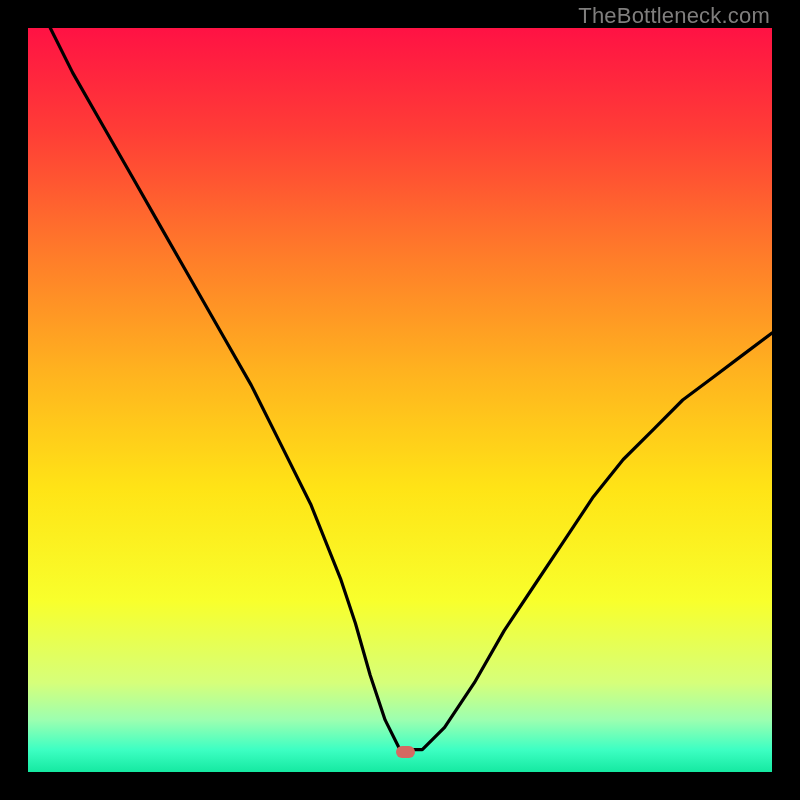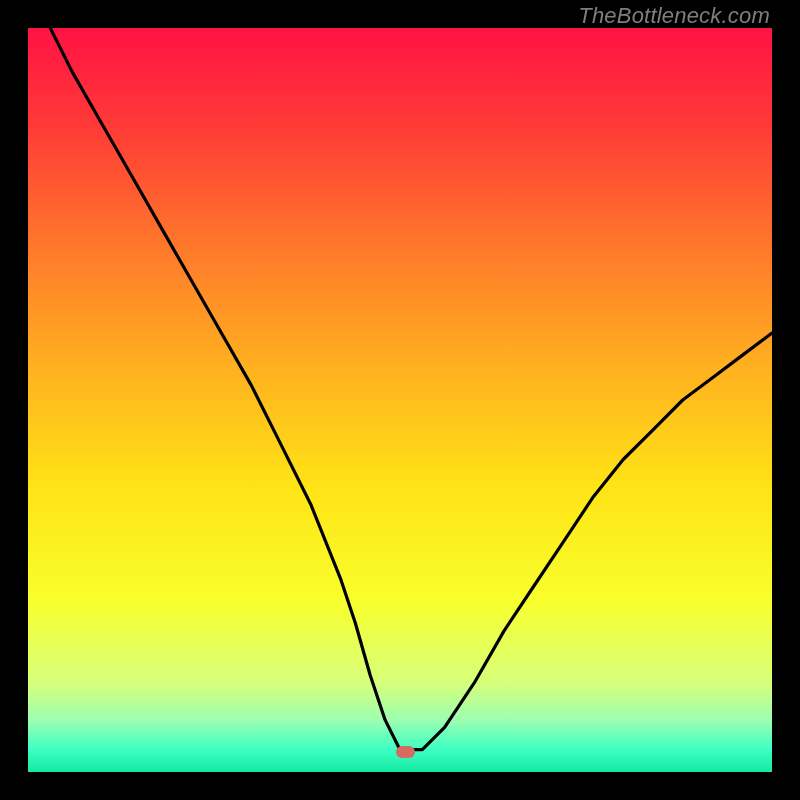--- a/index.html
+++ b/index.html
@@ -10,21 +10,20 @@
     background: #000;
     overflow: hidden;
   }
   .frame {
     position: absolute;
     left: 0;
     top: 0;
     width: 800px;
     height: 800px;
     background: #000;
-    font-style: italic;
   }
   .plot {
     position: absolute;
     left: 28px;
     top: 28px;
     width: 744px;
     height: 744px;
     overflow: hidden;
     
   }

